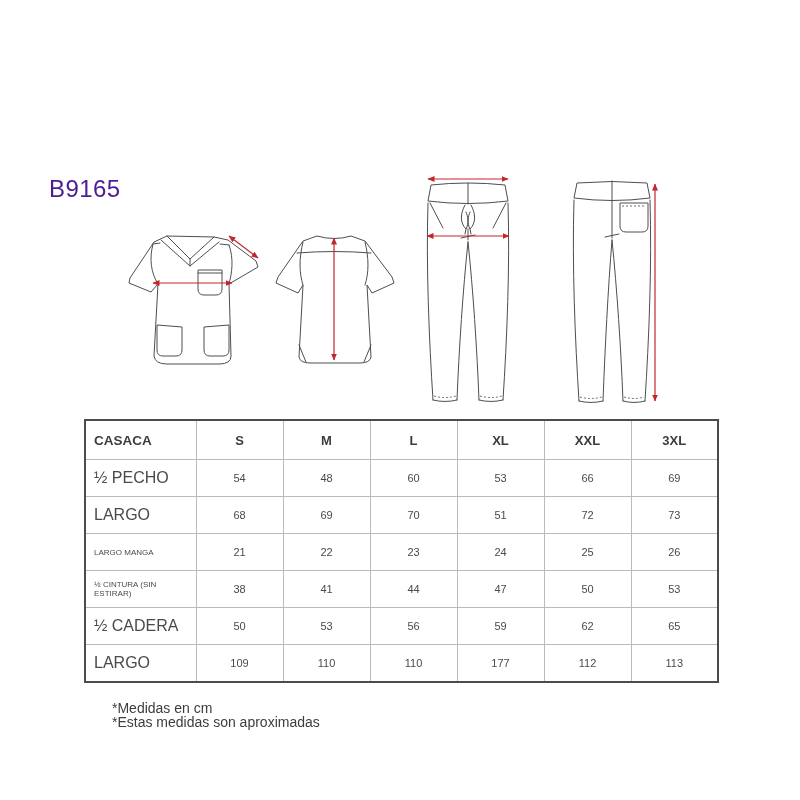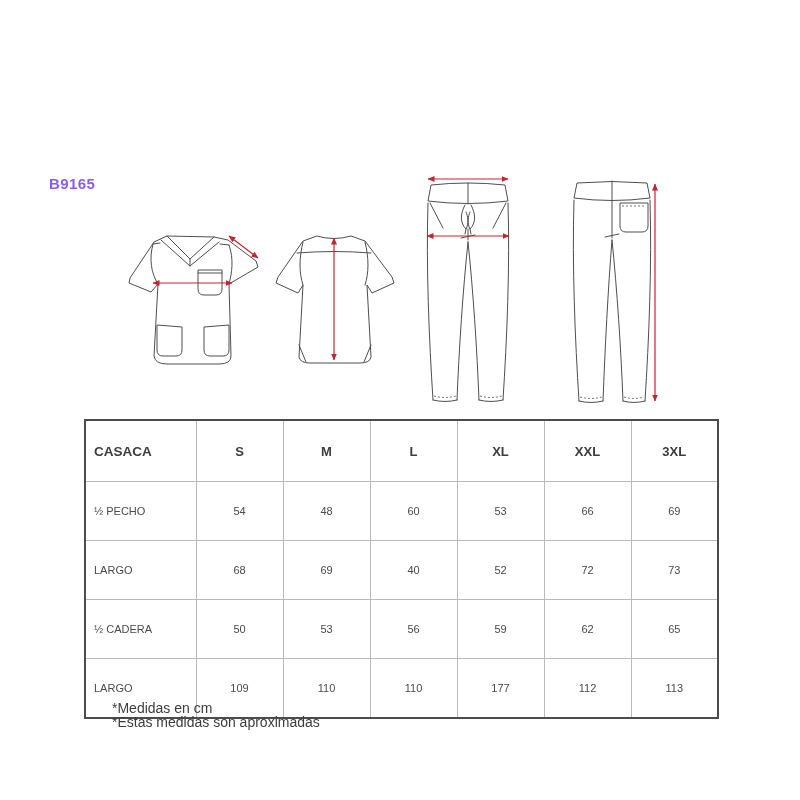--- a/index.html
+++ b/index.html
@@ -2,36 +2,36 @@
 <html><head>
 <meta charset="utf-8">
 <style>
   html,body{margin:0;padding:0;}
   body{
     width:800px;height:800px;background:#ffffff;position:relative;
     font-family:"Liberation Sans", sans-serif;overflow:hidden;
   }
   .abs{position:absolute;}
   #product-code{
-    left:49px;top:175px;font-size:15px;color:#8b5cf6;letter-spacing:0.4px;font-weight:bold;
+    left:49px;top:175px;font-size:24px;color:#4c1d95;letter-spacing:0.4px;
   }
   svg .garment{fill:#ffffff;stroke:#4d4e50;stroke-width:1;stroke-linejoin:round;}
   svg .seam{fill:none;stroke:#4d4e50;stroke-width:1;stroke-linejoin:round;stroke-linecap:round;}
   svg .stitch{fill:none;stroke:#4d4e50;stroke-width:0.8;stroke-dasharray:2 2;}
   svg .measure{fill:none;stroke-width:1.2;stroke-linecap:butt;}
   #size-table{
     position:absolute;left:84px;top:419px;width:633px;
     border-collapse:collapse;table-layout:fixed;
     border:2px solid #4c4c4c;color:#4a4a4a;
   }
   #size-table td{
-    border:1px solid #bababa;height:26px;padding:16px;
+    border:1px solid #bababa;height:26px;padding:5px;
     font-size:11px;text-align:center;vertical-align:middle;
   }
-  #size-table td.lbl{text-align:left;padding-left:8px;font-size:11px;}
+  #size-table td.lbl{text-align:left;padding-left:8px;font-size:16px;}
   #size-table td.lbl-sm{text-align:left;padding-left:8px;font-size:8px;}
   #size-table tr.sec td{font-weight:bold;font-size:13px;color:#3d3d3d;height:28px;}
   #size-table tr.sec td.lbl{font-size:13.5px;}
   #size-table tr.sec-sep td{border-top:2px solid #4c4c4c;}
   #footnotes{
     left:112px;top:665px;font-size:14px;color:#3d3d3d;line-height:14px;margin-top:36px;
   }
 </style>
 </head>
 <body>
@@ -138,24 +138,42 @@
       <td>48</td>
       <td>60</td>
       <td>53</td>
       <td>66</td>
       <td>69</td>
     </tr>
     <tr>
       <td class="lbl">LARGO</td>
       <td>68</td>
       <td>69</td>
-      <td>40</td>
-      <td>52</td>
+      <td>70</td>
+      <td>51</td>
       <td>72</td>
       <td>73</td>
+    </tr>
+    <tr>
+      <td class="lbl-sm">LARGO MANGA</td>
+      <td>21</td>
+      <td>22</td>
+      <td>23</td>
+      <td>24</td>
+      <td>25</td>
+      <td>26</td>
+    </tr>
+    <tr>
+      <td class="lbl-sm">½ CINTURA (SIN ESTIRAR)</td>
+      <td>38</td>
+      <td>41</td>
+      <td>44</td>
+      <td>47</td>
+      <td>50</td>
+      <td>53</td>
     </tr>
     <tr>
       <td class="lbl">½ CADERA</td>
       <td>50</td>
       <td>53</td>
       <td>56</td>
       <td>59</td>
       <td>62</td>
       <td>65</td>
     </tr>

